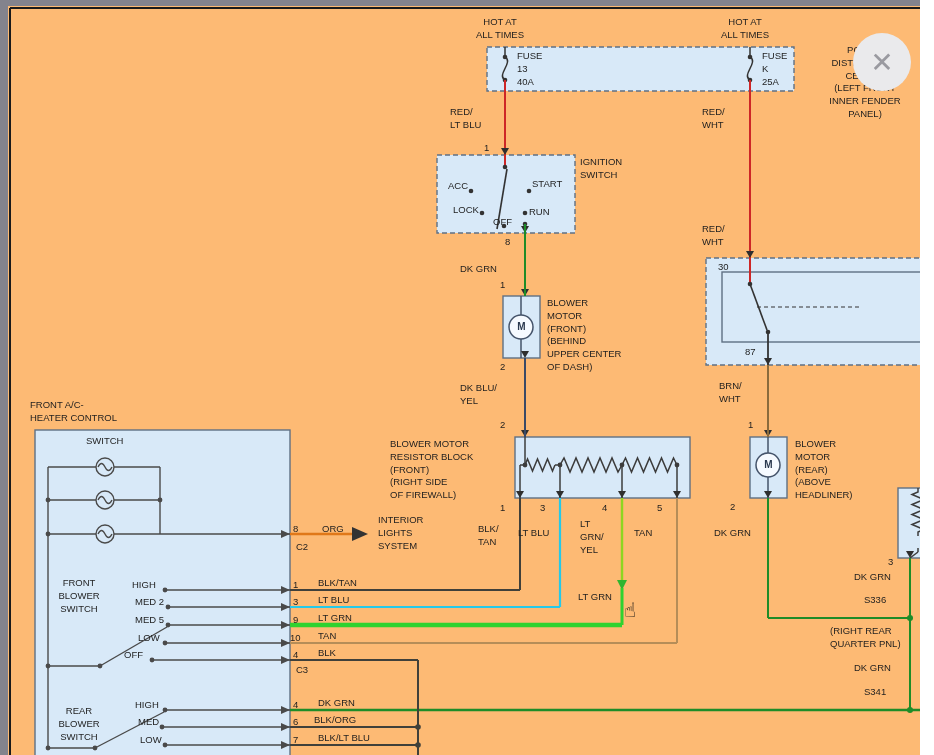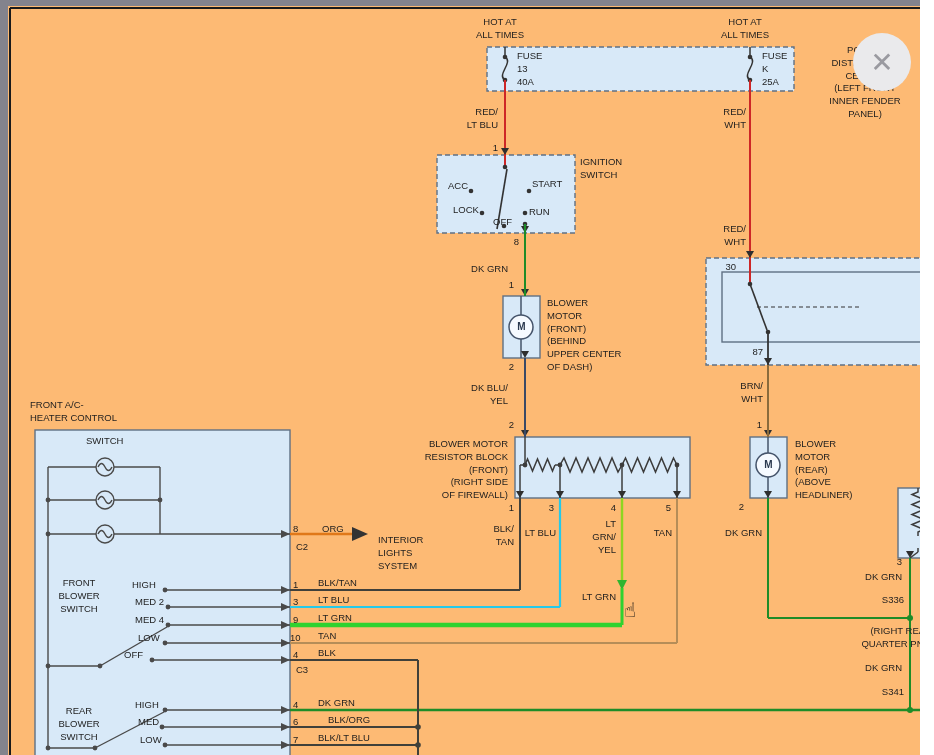--- a/index.html
+++ b/index.html
@@ -3,21 +3,21 @@
 <meta charset="utf-8">
 <style>
   * { margin:0; padding:0; box-sizing:border-box; }
   html,body { background:#ffffff; }
   body { font-family:"Liberation Sans","DejaVu Sans",sans-serif; }
   #stage { position:relative; width:920px; height:755px; background:#fdba74; overflow:hidden; }
   .chrome-left { position:absolute; left:0; top:0; width:8px; height:755px; background:#83838d; }
   .chrome-top  { position:absolute; left:0; top:0; width:934px; height:6px; background:#83838d; }
   svg.canvas { position:absolute; left:0; top:0; }
   .lbl { position:absolute; font-size:9.5px; line-height:12.8px; color:#1e1e1e; white-space:pre-line; }
-  .r { text-align:right; }
+  .r { text-align:left; }
   .c { text-align:center; }
   .m { font-size:10px; font-weight:bold; color:#2b3a50; }
   .close-btn { position:absolute; left:853px; top:33px; width:58px; height:58px; border-radius:50%;
                background:#eaeaec; display:flex; align-items:center; justify-content:center;
                font-size:28px; font-weight:bold; color:#9a9aa0; cursor:pointer; }
   .cursor-hand { position:absolute; left:624px; top:598px; font-size:20px; color:#111; }
 </style>
 </head>
 <body>
 
@@ -337,52 +337,52 @@
   <div class="lbl r" style="left:864px;top:686px;width:40px;">S341</div>
 
   <div class="lbl" style="left:30px;top:399px;">FRONT A/C-
 HEATER CONTROL</div>
   <div class="lbl" style="left:86px;top:435px;">SWITCH</div>
   <div class="lbl c" style="left:51px;top:577px;width:56px;">FRONT
 BLOWER
 SWITCH</div>
   <div class="lbl" style="left:132px;top:579px;">HIGH</div>
   <div class="lbl" style="left:135px;top:596px;">MED 2</div>
-  <div class="lbl" style="left:135px;top:614px;">MED 4</div>
+  <div class="lbl" style="left:135px;top:614px;">MED 5</div>
   <div class="lbl" style="left:138px;top:632px;">LOW</div>
   <div class="lbl" style="left:124px;top:649px;">OFF</div>
   <div class="lbl c" style="left:51px;top:690px;width:56px;margin-top:15px;">REAR
 BLOWER
 SWITCH</div>
   <div class="lbl" style="left:135px;top:699px;">HIGH</div>
   <div class="lbl" style="left:138px;top:716px;">MED</div>
   <div class="lbl" style="left:140px;top:734px;">LOW</div>
 
   <div class="lbl" style="left:293px;top:523px;">8</div>
   <div class="lbl" style="left:322px;top:523px;">ORG</div>
   <div class="lbl" style="left:296px;top:541px;">C2</div>
-  <div class="lbl" style="left:378px;top:534px;">INTERIOR
+  <div class="lbl" style="left:378px;top:514px;">INTERIOR
 LIGHTS
 SYSTEM</div>
 
   <div class="lbl" style="left:293px;top:579px;">1</div>
   <div class="lbl" style="left:318px;top:577px;">BLK/TAN</div>
   <div class="lbl" style="left:293px;top:596px;">3</div>
   <div class="lbl" style="left:318px;top:594px;">LT BLU</div>
   <div class="lbl" style="left:293px;top:614px;">9</div>
   <div class="lbl" style="left:318px;top:612px;">LT GRN</div>
   <div class="lbl" style="left:290px;top:632px;">10</div>
   <div class="lbl" style="left:318px;top:630px;">TAN</div>
   <div class="lbl" style="left:293px;top:649px;">4</div>
   <div class="lbl" style="left:318px;top:647px;">BLK</div>
   <div class="lbl" style="left:296px;top:664px;">C3</div>
   <div class="lbl" style="left:293px;top:699px;">4</div>
   <div class="lbl" style="left:318px;top:697px;">DK GRN</div>
   <div class="lbl" style="left:293px;top:716px;">6</div>
-  <div class="lbl" style="left:328px;top:714px;">BLK/ORG</div>
+  <div class="lbl" style="left:314px;top:714px;">BLK/ORG</div>
   <div class="lbl" style="left:293px;top:734px;">7</div>
   <div class="lbl" style="left:318px;top:732px;">BLK/LT BLU</div>
 
   <div class="close-btn">
     <span>✕</span>
   </div>
 
   <div class="cursor-hand">☝</div>
 
 </div>

